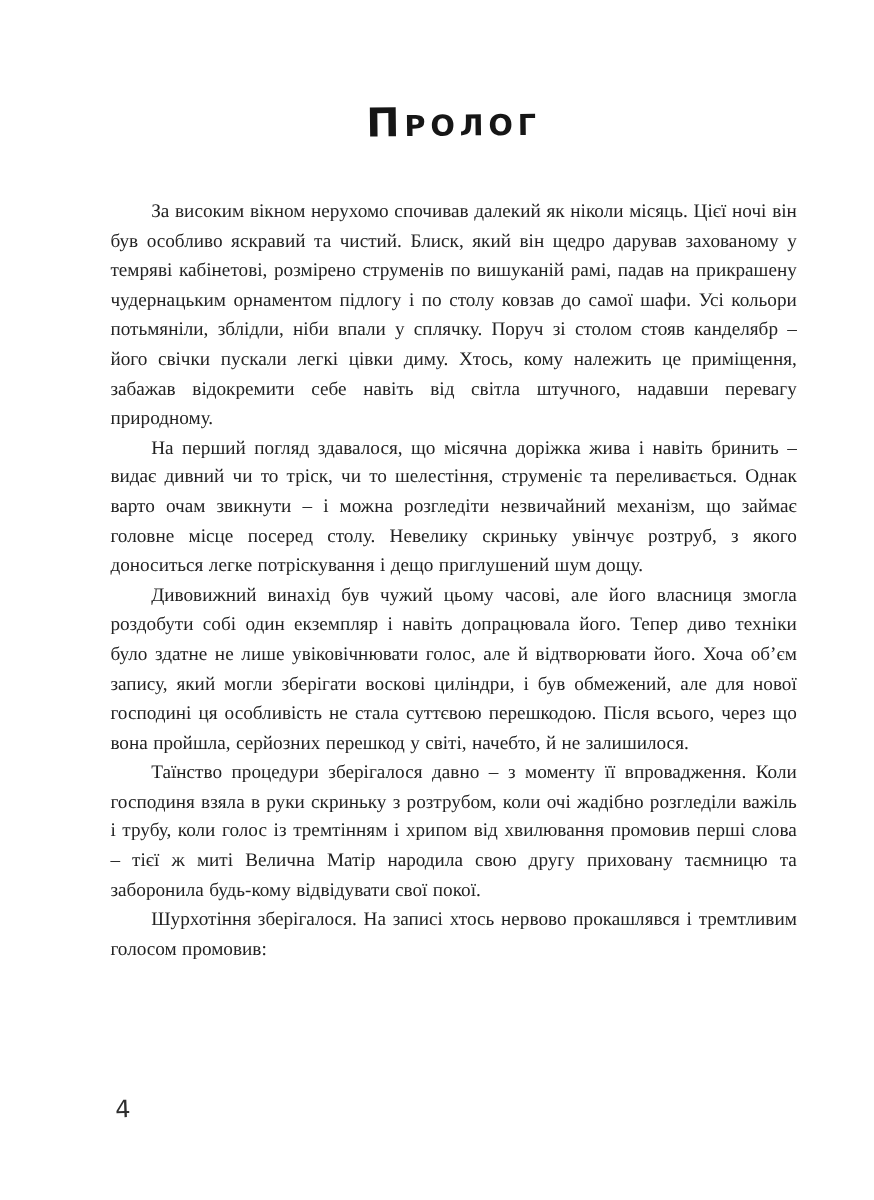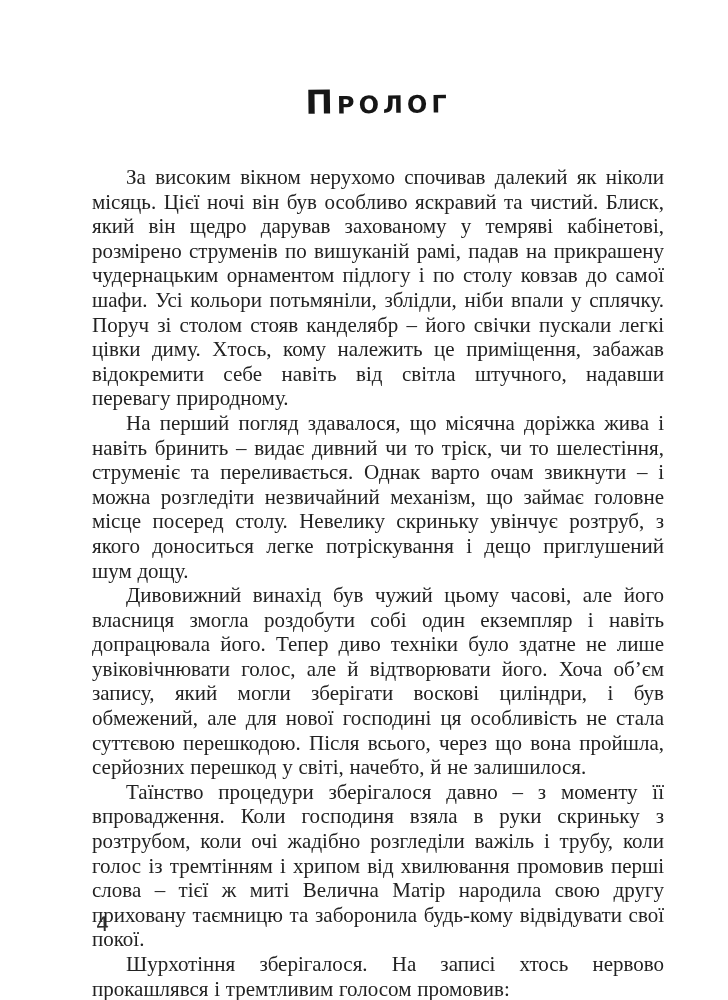--- a/index.html
+++ b/index.html
@@ -35,21 +35,21 @@
     text-transform: uppercase;
     color: #161616;
     transform: rotate(-0.6deg);
   }
   .chapter-title::first-letter {
     font-size: 33px;
     letter-spacing: 4px;
   }
   .body-text p {
     margin: 0;
-    font-size: 21px;
+    font-size: 16px;
     line-height: 24.6px;
     text-align: justify;
     text-indent: 34px;
     color: #222222;
     word-spacing: 0.5px;
   }
   .page-number {
     position: absolute;
     left: 96px;
     top: 912px;

